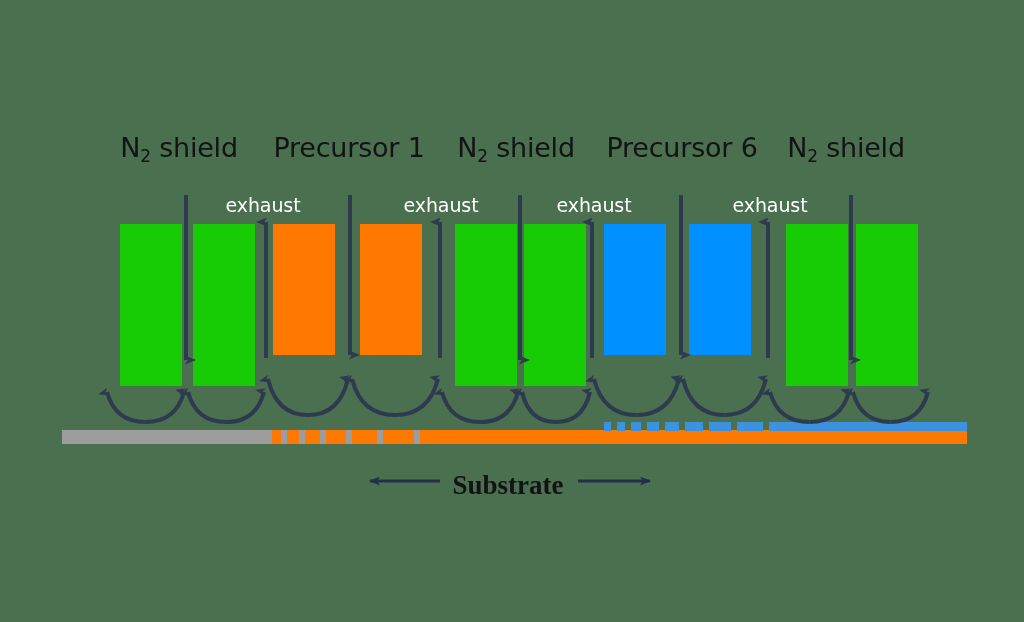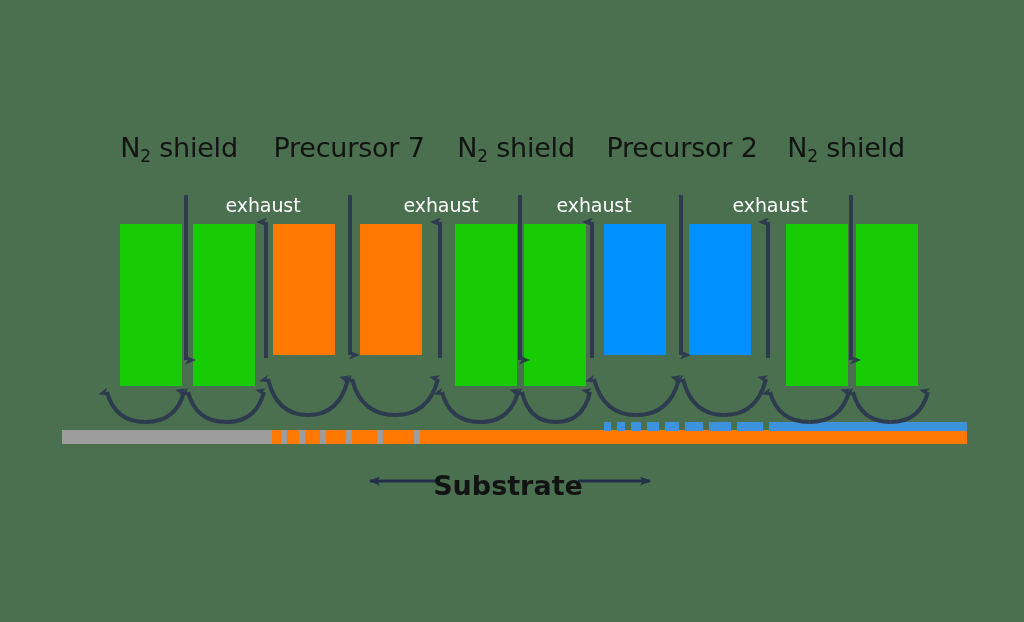--- a/index.html
+++ b/index.html
@@ -146,35 +146,35 @@
         <line x1="440" y1="481" x2="370" y2="481" stroke="#22304a" stroke-width="3" marker-end="url(#ahead-flat)"></line>
         <line x1="578" y1="481" x2="650" y2="481" stroke="#22304a" stroke-width="3" marker-end="url(#ahead-flat)"></line>
       </g>
   </svg>
 
   <div id="zoneLabelLayer">
       <div class="zone-label" style="top: 132px; left: 0px; width: 1024px; text-align: left;">
         <span style="position: absolute; left: 179px; transform: translateX(-50%); white-space: nowrap;">N<sub>2</sub> shield</span>
       </div>
       <div class="zone-label" style="top: 132px; left: 0px; width: 1024px; text-align: left;">
-        <span style="position: absolute; left: 349px; transform: translateX(-50%); white-space: nowrap;">Precursor 7</span>
+        <span style="position: absolute; left: 349px; transform: translateX(-50%); white-space: nowrap;">Precursor 1</span>
       </div>
       <div class="zone-label" style="top: 132px; left: 0px; width: 1024px; text-align: left;">
         <span style="position: absolute; left: 516px; transform: translateX(-50%); white-space: nowrap;">N<sub>2</sub> shield</span>
       </div>
       <div class="zone-label" style="top: 132px; left: 0px; width: 1024px; text-align: left;">
-        <span style="position: absolute; left: 682px; transform: translateX(-50%); white-space: nowrap;">Precursor 2</span>
+        <span style="position: absolute; left: 682px; transform: translateX(-50%); white-space: nowrap;">Precursor 6</span>
       </div>
       <div class="zone-label" style="top: 132px; left: 0px; width: 1024px; text-align: left;">
         <span style="position: absolute; left: 846px; transform: translateX(-50%); white-space: nowrap;">N<sub>2</sub> shield</span>
       </div>
     </div>
 
   <div id="exhaustLabelLayer">
       <div class="exhaust-label" style="top: 194px; left: 263px; transform: translateX(-50%);">exhaust</div>
       <div class="exhaust-label" style="top: 194px; left: 441px; transform: translateX(-50%);">exhaust</div>
       <div class="exhaust-label" style="top: 194px; left: 594px; transform: translateX(-50%);">exhaust</div>
       <div class="exhaust-label" style="top: 194px; left: 770px; transform: translateX(-50%);">exhaust</div>
     </div>
 
-  <div class="substrate-label" id="substrateLabel" style="left: 508px; top: 470px; transform: translateX(-50%);">Substrate</div>
+  <div class="substrate-label" id="substrateLabel" style="left: 508px; top: 470px; transform: translateX(-50%); font-family: Liberation Serif, serif;">Substrate</div>
 
 </div>
 
 </body></html>

